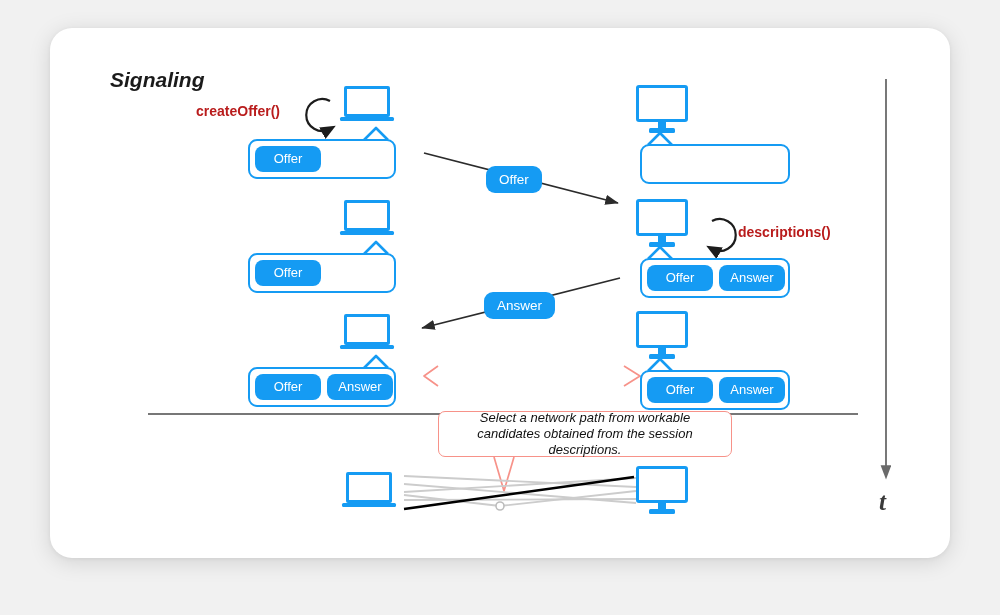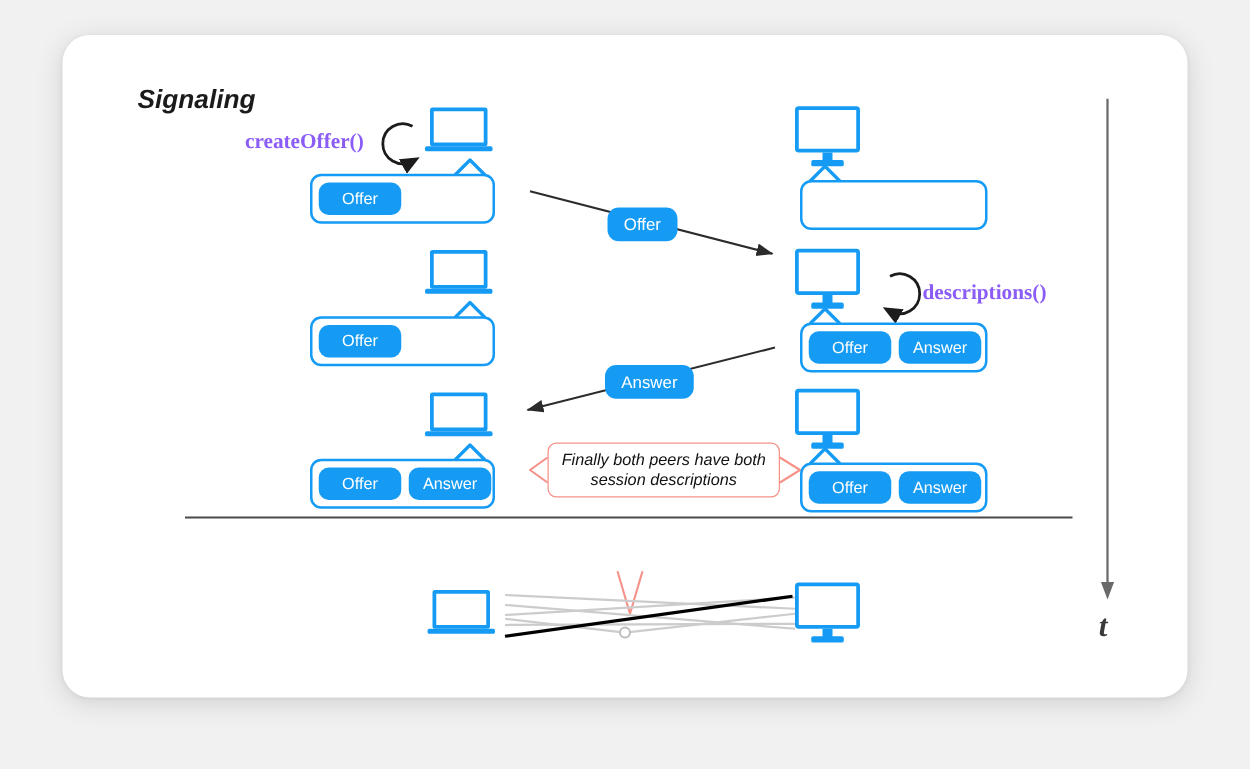--- a/index.html
+++ b/index.html
@@ -43,24 +43,24 @@
     font-style: italic;
     color: #1a1a1a;
     white-space: nowrap;
   }
   #title-signaling { left: 110px; top: 68px; font-size: 21px; }
   #title-establishing { left: 117px; top: 432px; font-size: 19px; }
 
   
   .code-label {
     position: absolute;
-    font-family: Liberation Serif, serif;
+    font-family: Liberation Sans, sans-serif;
     font-weight: bold;
-    font-size: 17px;
-    color: #8b5cf6;
+    font-size: 14px;
+    color: #b91c1c;
     white-space: nowrap;
   }
   #lbl-createoffer { left: 196px; top: 103px; }
   #lbl-createanswer { left: 738px; top: 224px; }
 
   
   #time-label {
     position: absolute;
     left: 879px;
     top: 488px;
@@ -336,21 +336,21 @@
     <div class="bodybox"></div>
     <div class="pills">
       <div class="pill">Offer</div>
       <div class="pill">Answer</div>
     </div>
   </div>
 
   <div class="msg-pill" id="msg-offer">Offer</div>
   <div class="msg-pill" id="msg-answer">Answer</div>
 
-  <div class="callout" id="callout-peers">Finally both peers have both session descriptions</div>
+  <div class="callout" id="callout-path">Select a network path from workable candidates obtained from the session descriptions.</div>
 
   <div class="device laptop" style="left:342px; top:472px;">
     <div class="screen"></div>
     <div class="base"></div>
   </div>
 
   <div class="device desktop" style="left:636px; top:466px;">
     <div class="screen"></div>
     <div class="neck"></div>
     <div class="foot"></div>

